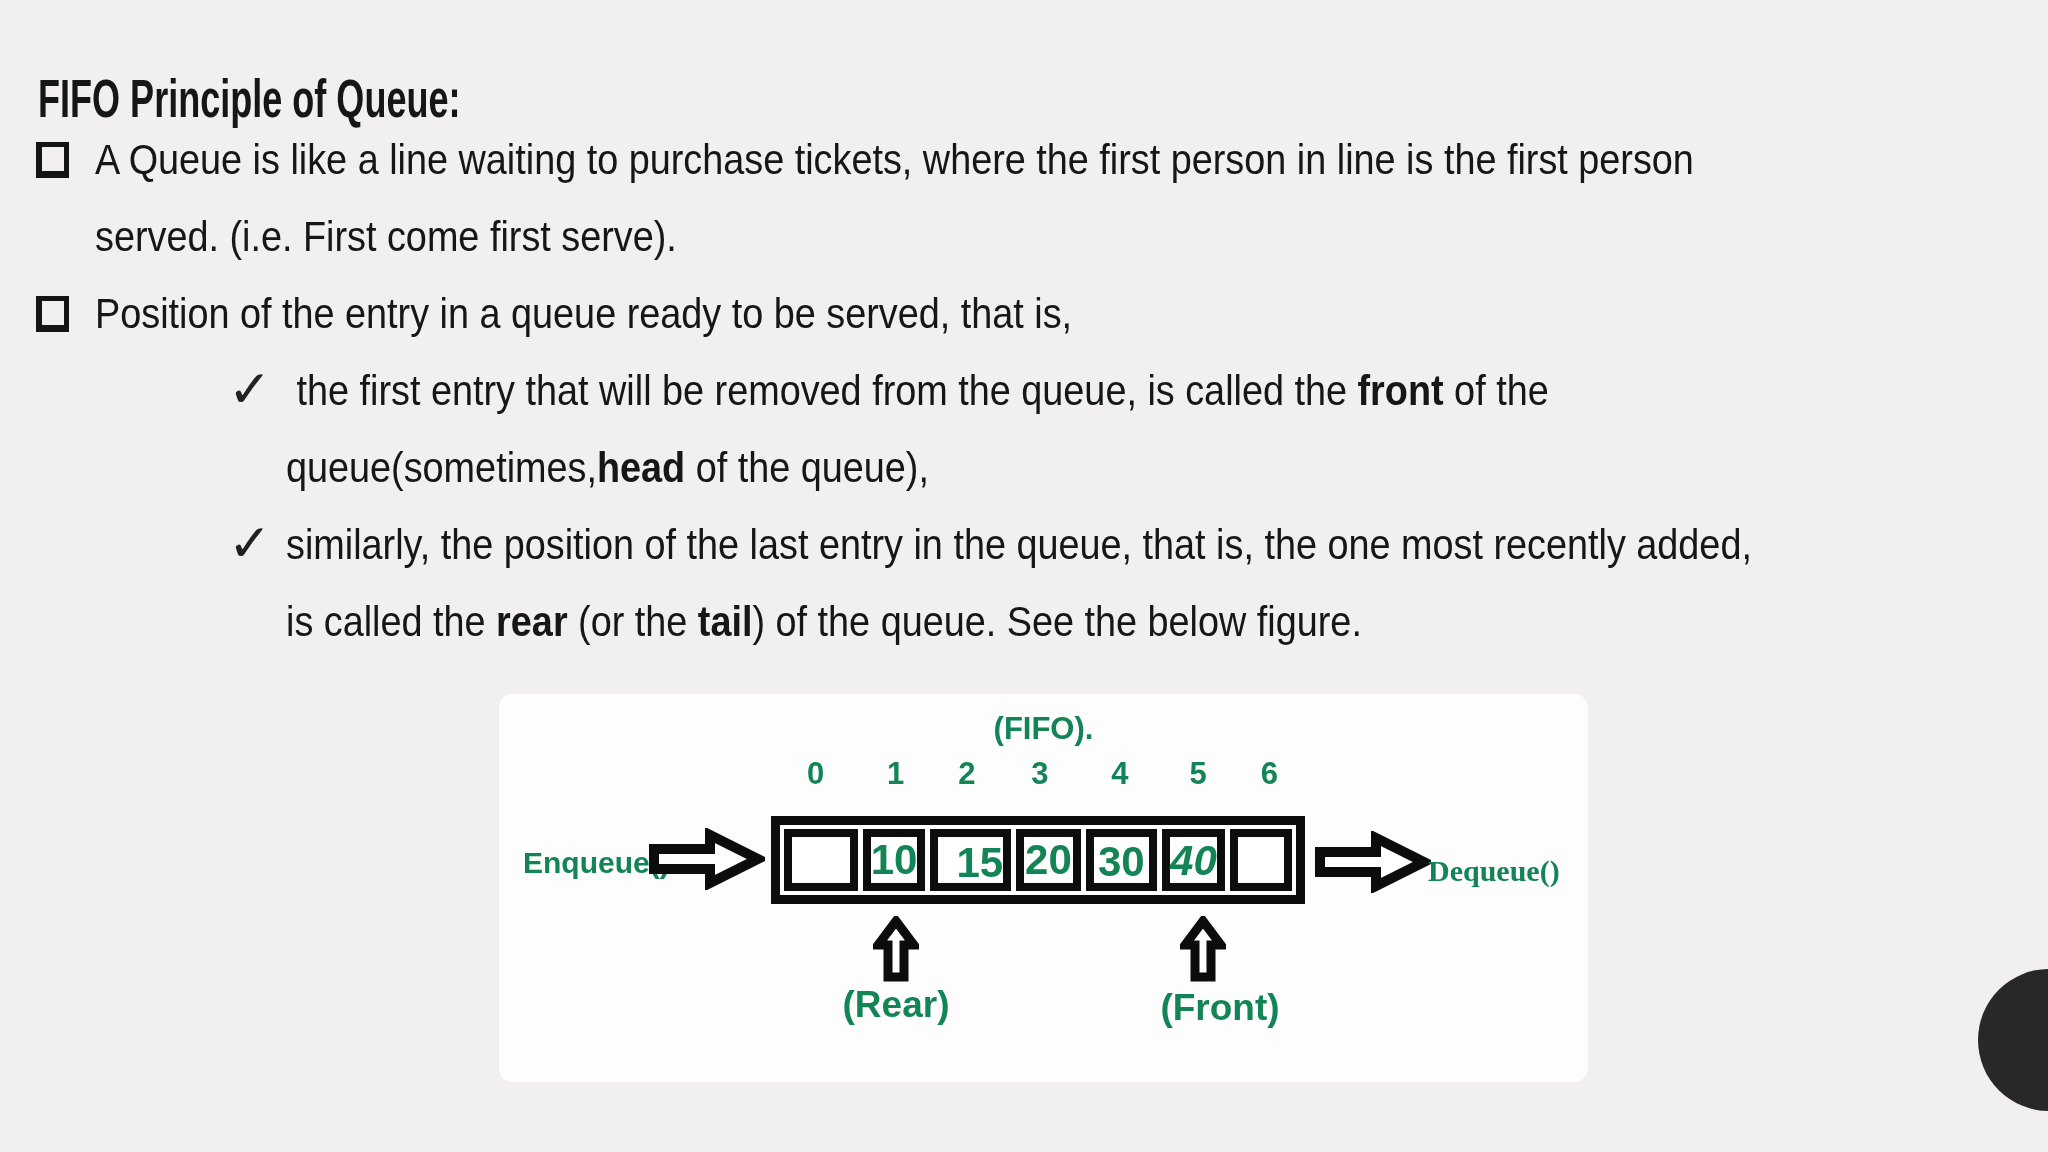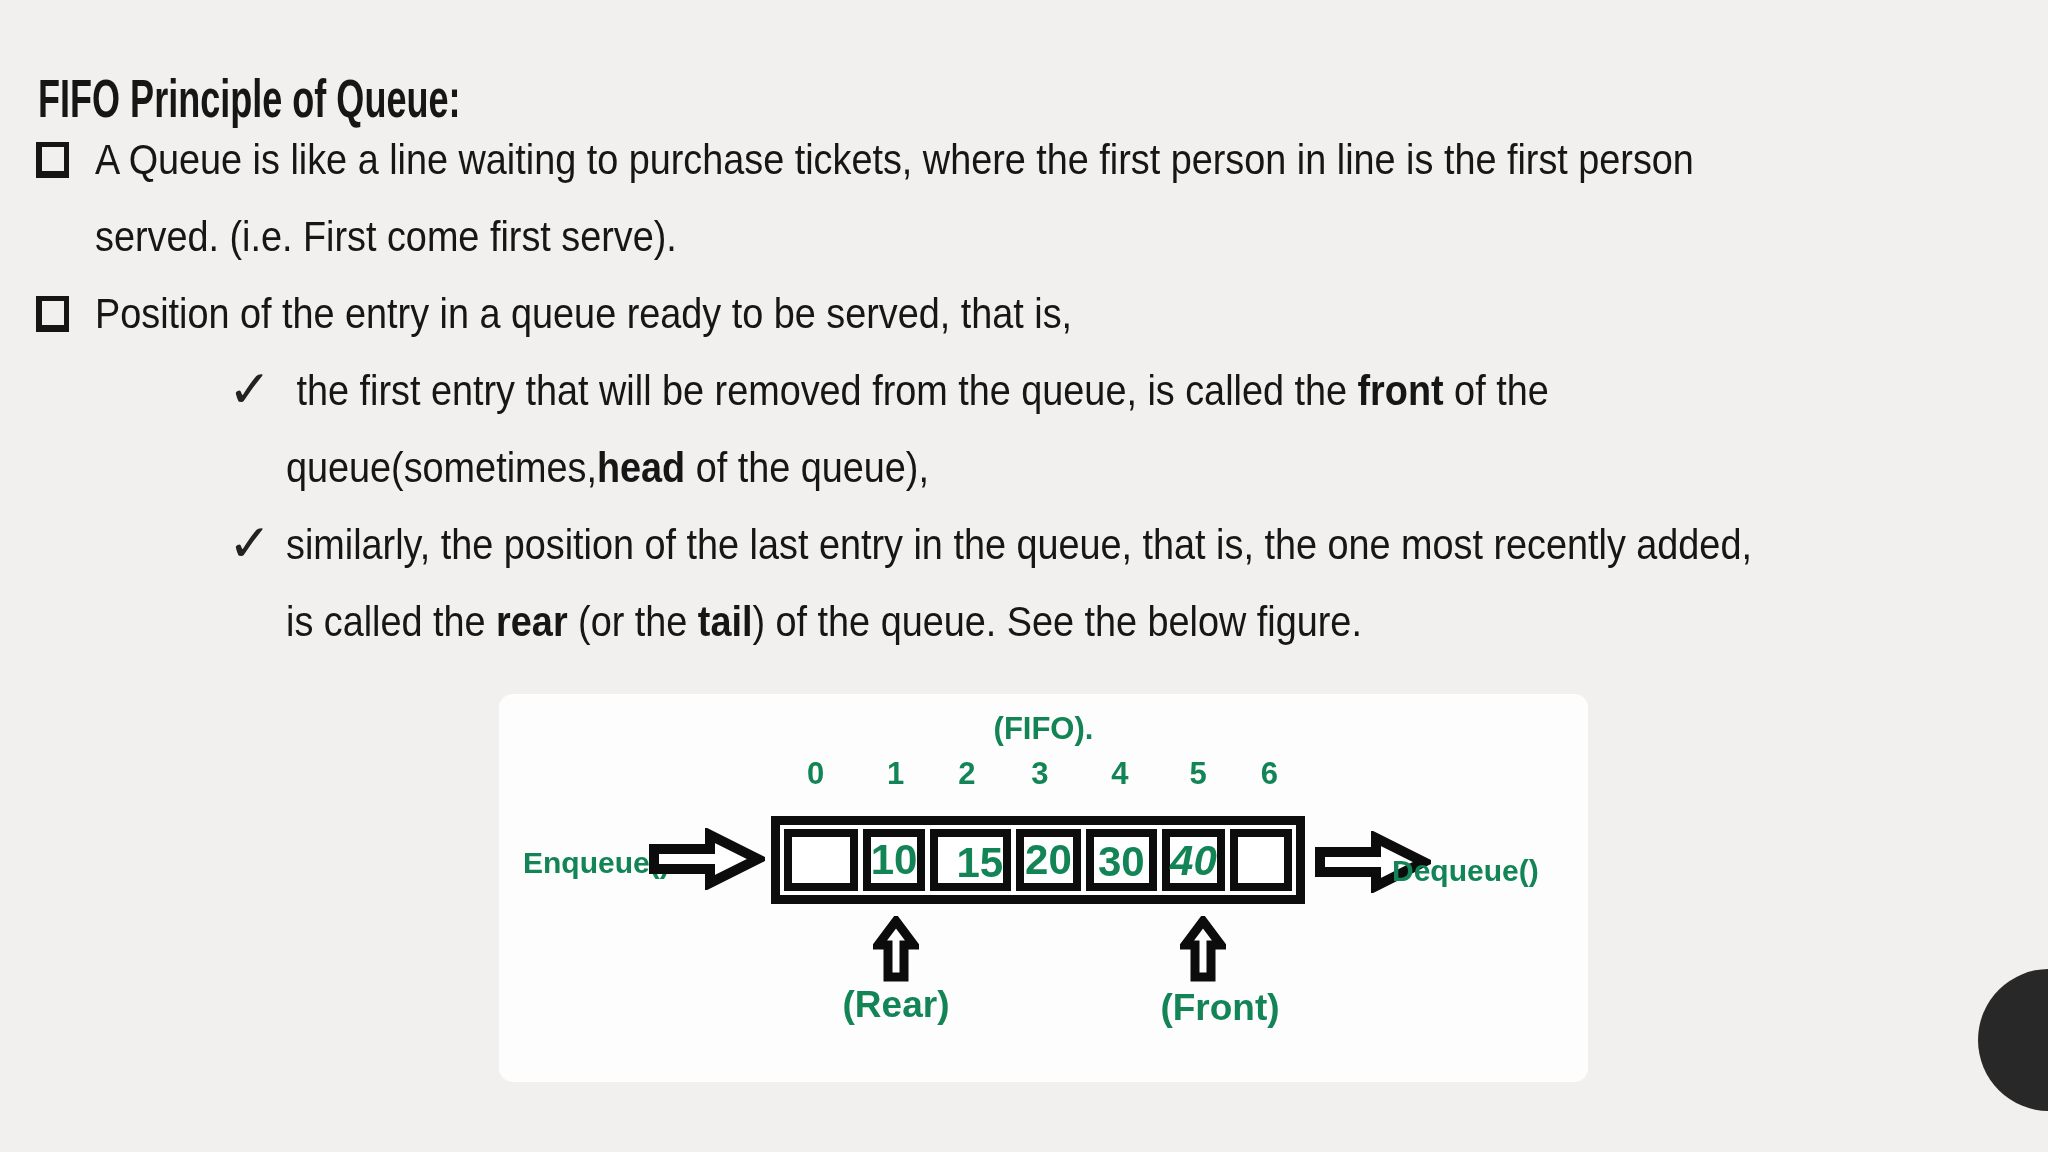--- a/index.html
+++ b/index.html
@@ -139,21 +139,21 @@
     <div class="sidelabel" style="left:24px;top:152px;">Enqueue()</div>
 
     <svg class="arrow-svg" style="left:148px;top:134px;" width="118" height="62" viewBox="0 0 118 62">
       <path d="M7,21 H63 V7 L111,31 L63,55 V41 H7 Z" fill="#ffffff" stroke="#0c0c0c" stroke-width="10" stroke-linejoin="miter"></path>
     </svg>
 
     <svg class="arrow-svg" style="left:814px;top:137px;" width="118" height="62" viewBox="0 0 118 62">
       <path d="M7,21 H63 V7 L111,31 L63,55 V41 H7 Z" fill="#ffffff" stroke="#0c0c0c" stroke-width="10" stroke-linejoin="miter"></path>
     </svg>
 
-    <div class="sidelabel" style="left:893px;top:160px;">Dequeue()</div>
+    <div class="sidelabel" style="left:929px;top:160px;font-family:Liberation Serif, serif;">Dequeue()</div>
 
     <svg class="arrow-svg" style="left:374px;top:222px;" width="46" height="66" viewBox="0 0 46 66">
       <path d="M15,61 V29 H5 L23,5 L41,29 H31 V61 Z" fill="#ffffff" stroke="#0c0c0c" stroke-width="9" stroke-linejoin="miter"></path>
     </svg>
 
     <svg class="arrow-svg" style="left:681px;top:222px;" width="46" height="66" viewBox="0 0 46 66">
       <path d="M15,61 V29 H5 L23,5 L41,29 H31 V61 Z" fill="#ffffff" stroke="#0c0c0c" stroke-width="9" stroke-linejoin="miter"></path>
     </svg>
 
     <div class="undertext" style="left:327px;top:290px;">(Rear)</div>

